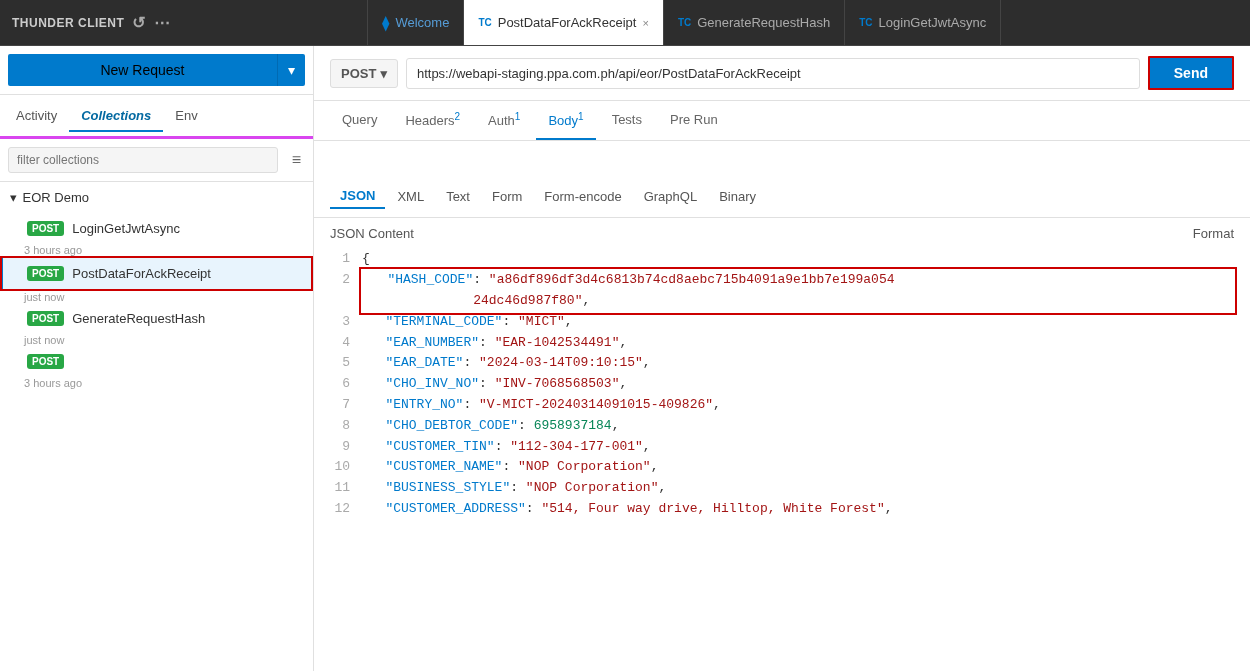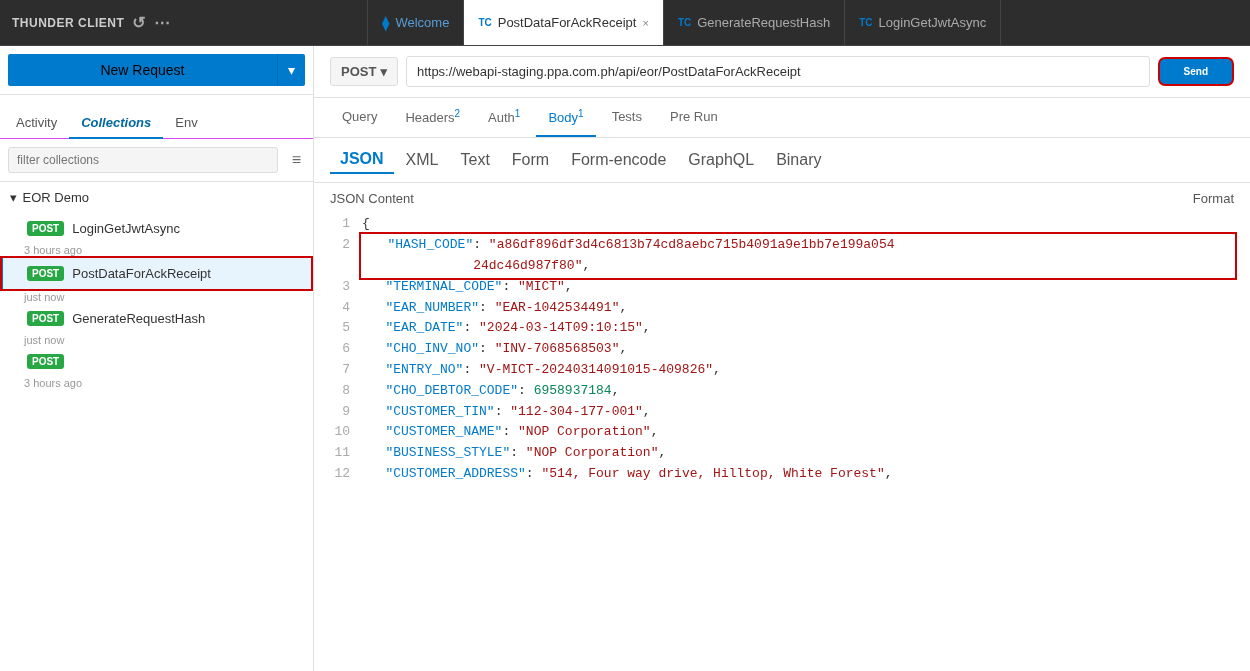--- a/index.html
+++ b/index.html
@@ -75,23 +75,23 @@
     .sidebar {
       width: 314px;
       background: #fff;
       border-right: 1px solid #e0e0e0;
       display: flex;
       flex-direction: column;
       flex-shrink: 0;
     }
     .sidebar-nav {
       display: flex;
-      align-items: flex-end;
+      align-items: center;
       height: 44px;
-      border-bottom: 1px solid #d946ef;
+      border-bottom: 3px solid #d946ef;
       padding: 0 4px;
     }
     .sidebar-nav-item {
       padding: 8px 12px;
       font-size: 13px;
       cursor: pointer;
       color: #555;
       position: relative;
     }
     .sidebar-nav-item.active {
@@ -254,24 +254,24 @@
       padding: 7px 10px;
       font-size: 13px;
       color: #333;
       outline: none;
     }
     .send-btn {
       background: #007acc;
       color: #fff;
       border: 2px solid #cc0000;
       padding: 7px 24px;
-      font-size: 10px;
+      font-size: 14px;
       font-weight: 600;
       cursor: pointer;
-      border-radius: 7px;
+      border-radius: 1px;
     }
 
     
     .request-tabs {
       display: flex;
       align-items: center;
       gap: 4px;
       padding: 0 16px;
       border-bottom: 1px solid #e0e0e0;
       background: #fff;
@@ -299,23 +299,24 @@
     .body-subtabs {
       display: flex;
       align-items: center;
       gap: 2px;
       padding: 8px 16px;
       border-bottom: 1px solid #e0e0e0;
       background: #fff;
     }
     .sub-tab {
       padding: 4px 10px;
-      font-size: 16px;
+      font-size: 13px;
       color: #555;
       cursor: pointer;
+      margin-top: 35px;
     }
     .sub-tab.active {
       color: #007acc;
       border-bottom: 2px solid #007acc;
       font-weight: 600;
     }
 
     
     .json-editor-area {
       flex: 1;

